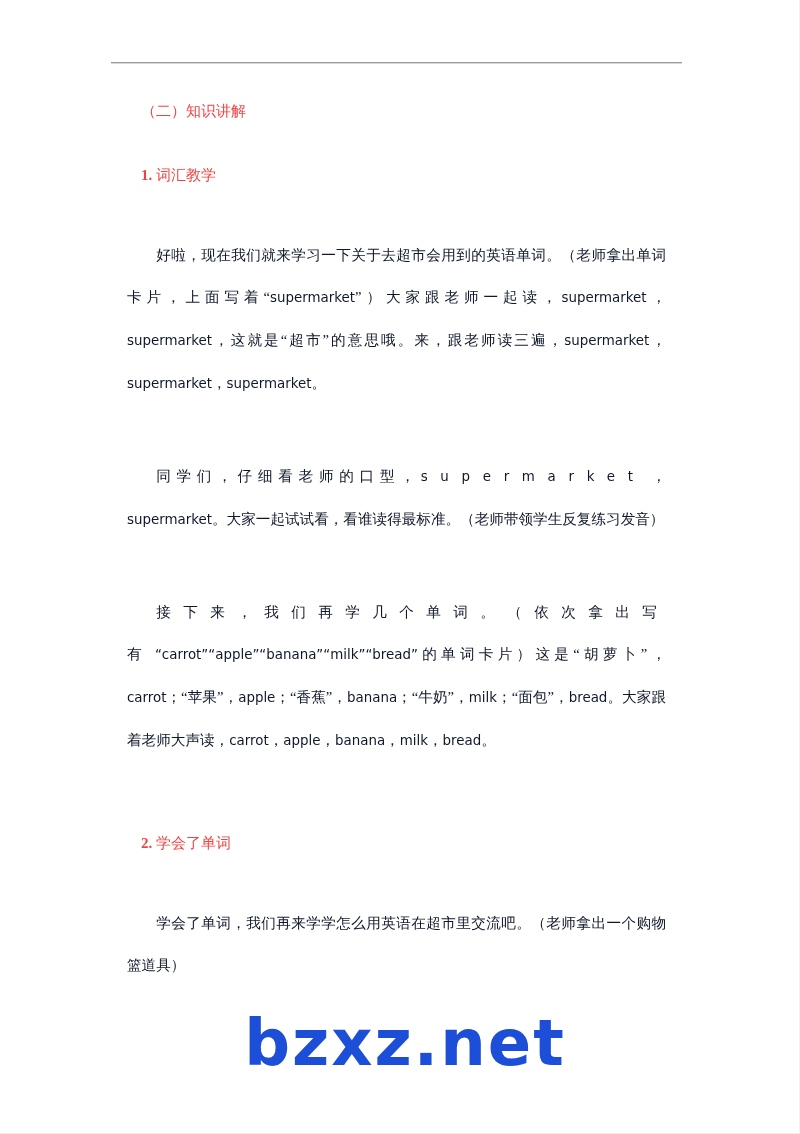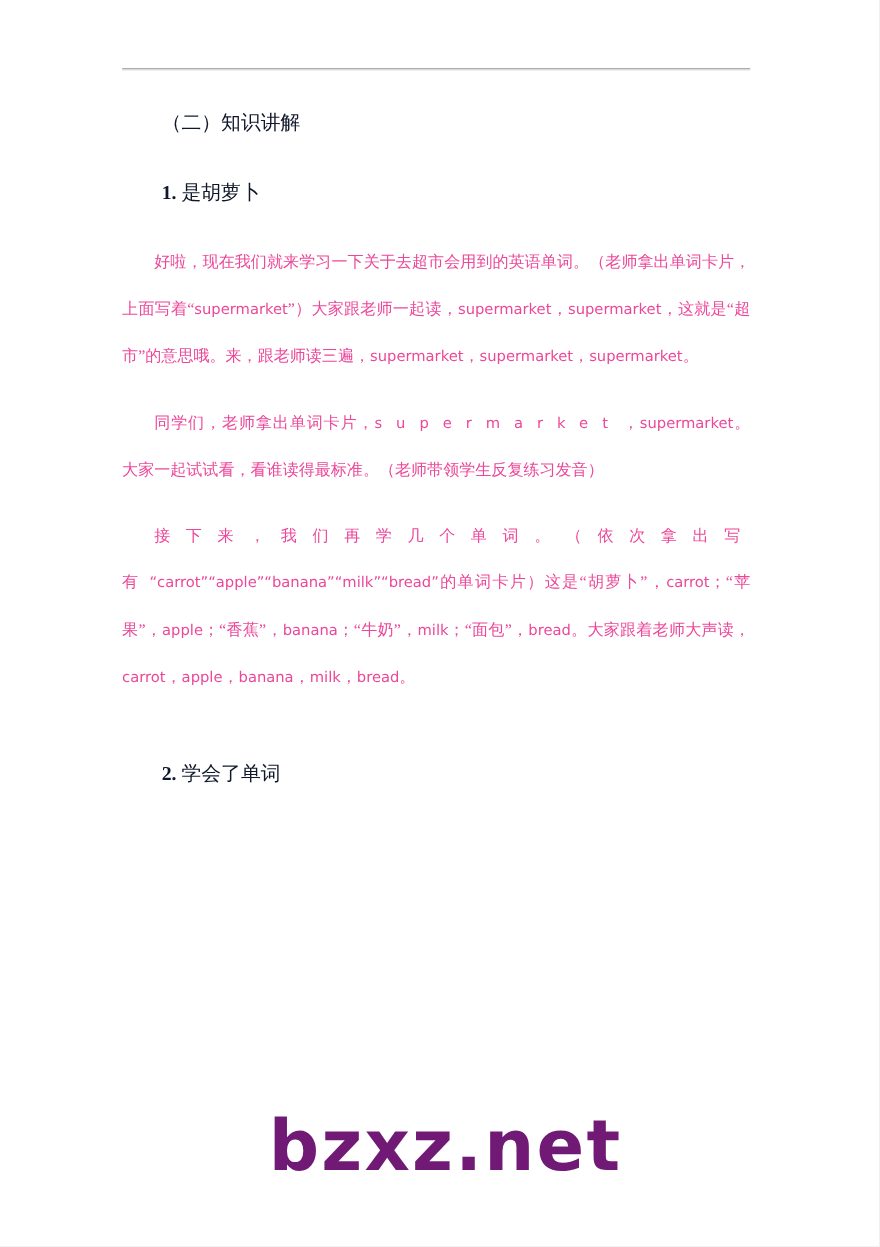--- a/index.html
+++ b/index.html
@@ -24,21 +24,21 @@
   .watermark {
     position: absolute;
     left: 11px;
     right: 0;
     top: 1006px;
     text-align: center;
     font-family: "DejaVu Sans", "Liberation Sans", sans-serif;
     font-weight: bold;
     font-size: 64px;
     letter-spacing: 2px;
-    color: #701a75;
+    color: #1d4ed8;
     user-select: none;
     pointer-events: none;
     z-index: 0;
   }
   .content {
     position: relative;
     z-index: 1;
     padding-left: 111px;
     padding-right: 119px;
     padding-top: 62px;
@@ -47,36 +47,36 @@
     height: 0;
     border-top: 1px solid #9a9a9a;
     border-bottom: 1px solid #d8d8d8;
     margin: 0 0 26px 0;
     width: 571px;
   }
   .block {
     width: 571px;
   }
   p {
-    margin: 0;
-    color: #ec4899;
+    margin: 16px;
+    color: #0f172a;
     font-size: 14.6px;
     line-height: 42px;
     text-align: justify;
     text-justify: inter-character;
     font-family: "Liberation Serif", "DejaVu Serif", serif;
   }
   p.indent {
     text-indent: 2em;
   }
   .sec-head {
     margin-bottom: 12px;
-    font-size: 18px;
+    font-size: 15px;
     line-height: 42px;
-    color: #0f172a;
+    color: #ef4444;
   }
   .sec-head.a {
     text-indent: 2em;
   }
   .sec-head.num {
     text-indent: 2em;
   }
   .sec-head .num-label {
     font-weight: bold;
     font-family: "Liberation Serif", "DejaVu Serif", serif;
@@ -112,46 +112,47 @@
     <div class="rule"></div>
 
     <div class="block">
 
       <div class="sec-head a">（二）知识讲解</div>
 
       <div class="gap-sm"></div>
 
       <div class="sec-head num">
         <span class="num-label">1.</span>
-        <span>是胡萝卜</span>
+        <span>词汇教学</span>
       </div>
 
       <div class="gap-sm"></div>
 
       <p class="indent"><span>好啦，现在我们就来学习一下关于去超市会用到的英语单词。（老师拿出单词卡片，上面写着“</span><span class="en">supermarket</span><span>”）大家跟老师一起读，</span><span class="en">supermarket</span><span>，</span><span class="en">supermarket</span><span>，这就是“超市”的意思哦。来，跟老师读三遍，</span><span class="en">supermarket</span><span>，</span><span class="en">supermarket</span><span>，</span><span class="en">supermarket</span><span>。</span></p>
 
       <div class="gap-md"></div>
 
-      <p class="indent"><span>同学们，老师拿出单词卡片，</span><span class="en spaced">supermarket</span><span>，</span><span class="en">supermarket</span><span>。大家一起试试看，看谁读得最标准。（老师带领学生反复练习发音）</span></p>
+      <p class="indent"><span>同学们，仔细看老师的口型，</span><span class="en spaced">supermarket</span><span>，</span><span class="en">supermarket</span><span>。大家一起试试看，看谁读得最标准。（老师带领学生反复练习发音）</span></p>
 
       <div class="gap-md"></div>
 
       <p class="indent"><span class="wide-line">接下来，我们再学几个单词。（依次拿出写有</span><span class="en">“carrot”“apple”“banana”“milk”“bread”</span><span>的单词卡片）这是“胡萝卜”，</span><span class="en">carrot</span><span>；“苹果”，</span><span class="en">apple</span><span>；“香蕉”，</span><span class="en">banana</span><span>；“牛奶”，</span><span class="en">milk</span><span>；“面包”，</span><span class="en">bread</span><span>。大家跟着老师大声读，</span><span class="en">carrot</span><span>，</span><span class="en">apple</span><span>，</span><span class="en">banana</span><span>，</span><span class="en">milk</span><span>，</span><span class="en">bread</span><span>。</span></p>
 
       <div class="gap-md"></div>
 
 
       <div class="gap-lg"></div>
 
       <div class="sec-head num">
         <span class="num-label">2.</span>
         <span>学会了单词</span>
       </div>
 
       <div class="gap-sm"></div>
 
+      <p class="indent"><span>学会了单词，我们再来学学怎么用英语在超市里交流吧。（老师拿出一个购物篮道具）</span></p>
 
       <div class="gap-md"></div>
 
 
     </div>
   </div>
 </div>
 
 </body></html>

